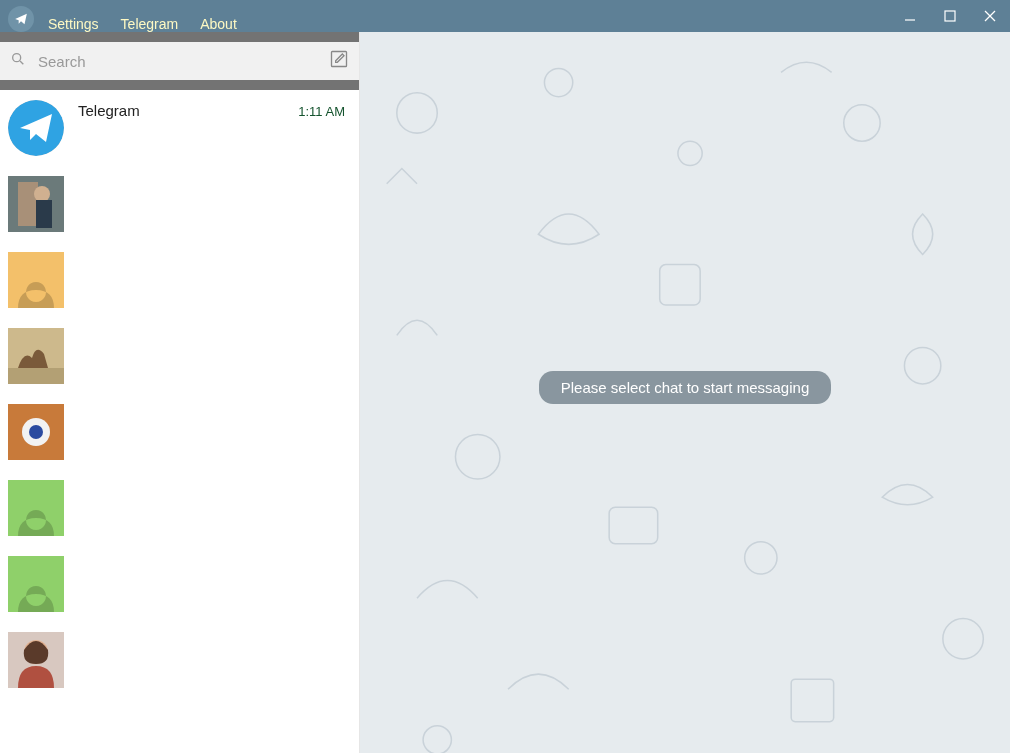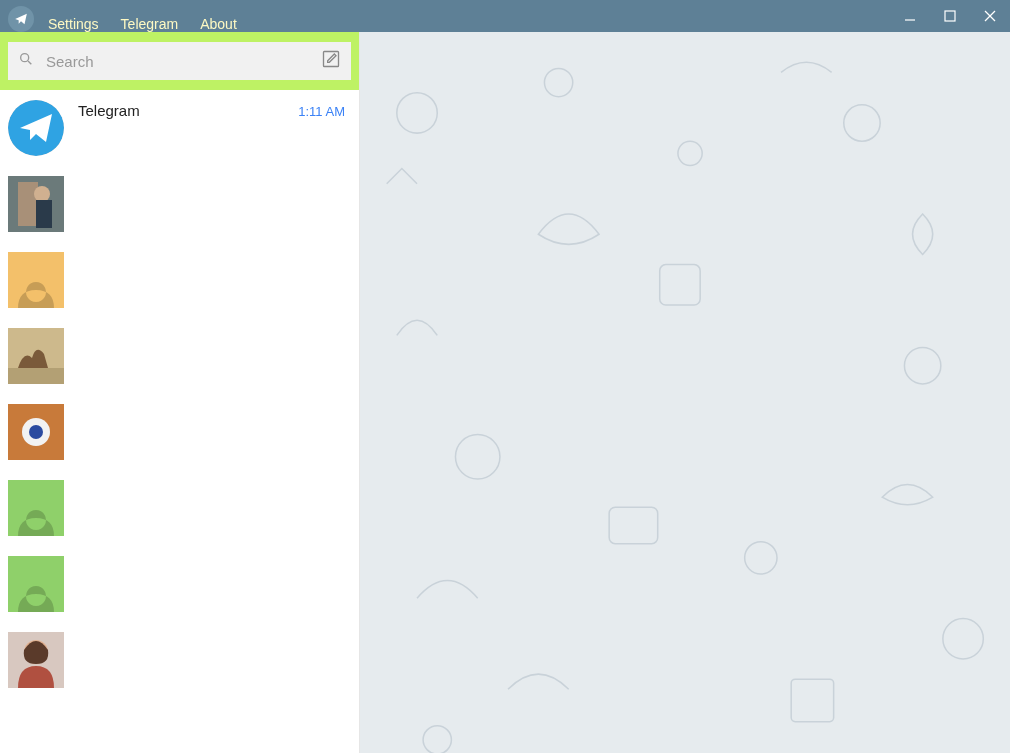--- a/index.html
+++ b/index.html
@@ -42,22 +42,22 @@
   
   .body { flex: 1; display: flex; min-height: 0; }
   .sidebar {
     width: 360px;
     display: flex;
     flex-direction: column;
     border-right: 1px solid #e6e6e6;
     background: #fff;
   }
   .search-row {
-    padding: 10px 8px;
-    background: #bef264;
+    padding: 10px 0;
+    background: #737373;
   }
   .search-wrapper {
     height: 38px;
     background: #f1f1f1;
     display: flex;
     align-items: center;
     padding: 0 10px;
     gap: 12px;
   }
   .search-wrapper input {
@@ -84,21 +84,21 @@
     background: #ccc;
     flex-shrink: 0;
     display: flex; align-items: center; justify-content: center;
     overflow: hidden;
   }
   .avatar.square { border-radius: 0; }
   .avatar svg { width: 100%; height: 100%; }
   .chat-meta { flex: 1; min-width: 0; display: flex; flex-direction: column; gap: 6px; padding-top: 2px;}
   .chat-top { display: flex; justify-content: space-between; align-items: baseline; }
   .chat-name { font-size: 15px; color: #222; font-weight: 500; white-space: nowrap; overflow: hidden; text-overflow: ellipsis;}
-  .chat-time { font-size: 13px; color: #3b82f6; }
+  .chat-time { font-size: 13px; color: #14532d; }
   .chat-bottom { display: flex; justify-content: space-between; align-items: center; }
   .chat-preview { font-size: 14px; color: #888; white-space: nowrap; overflow: hidden; text-overflow: ellipsis; }
   .badge {
     background: #4cba4e;
     color: #fff;
     font-size: 12px;
     font-weight: 600;
     border-radius: 3px;
     padding: 2px 6px;
     min-width: 20px;
@@ -350,16 +350,17 @@
           <path d="M520 460 q25 -25 50 0 q-25 15 -50 0z"></path>
             <circle cx="600" cy="600" r="20"></circle>
           <path d="M150 650 q30 -30 60 0"></path>
             <rect x="430" y="640" width="42" height="42" rx="4"></rect>
           <circle cx="330" cy="120" r="12"></circle>
             <path d="M30 150 l15 -15 l15 15"></path>
           <circle cx="80" cy="700" r="14"></circle>
             <circle cx="560" cy="330" r="18"></circle>
         </g>
       </svg>
+      <div class="empty-hint">Please select chat to start messaging</div>
     </div>
 
   </div>
 </div>
 
 </body></html>

